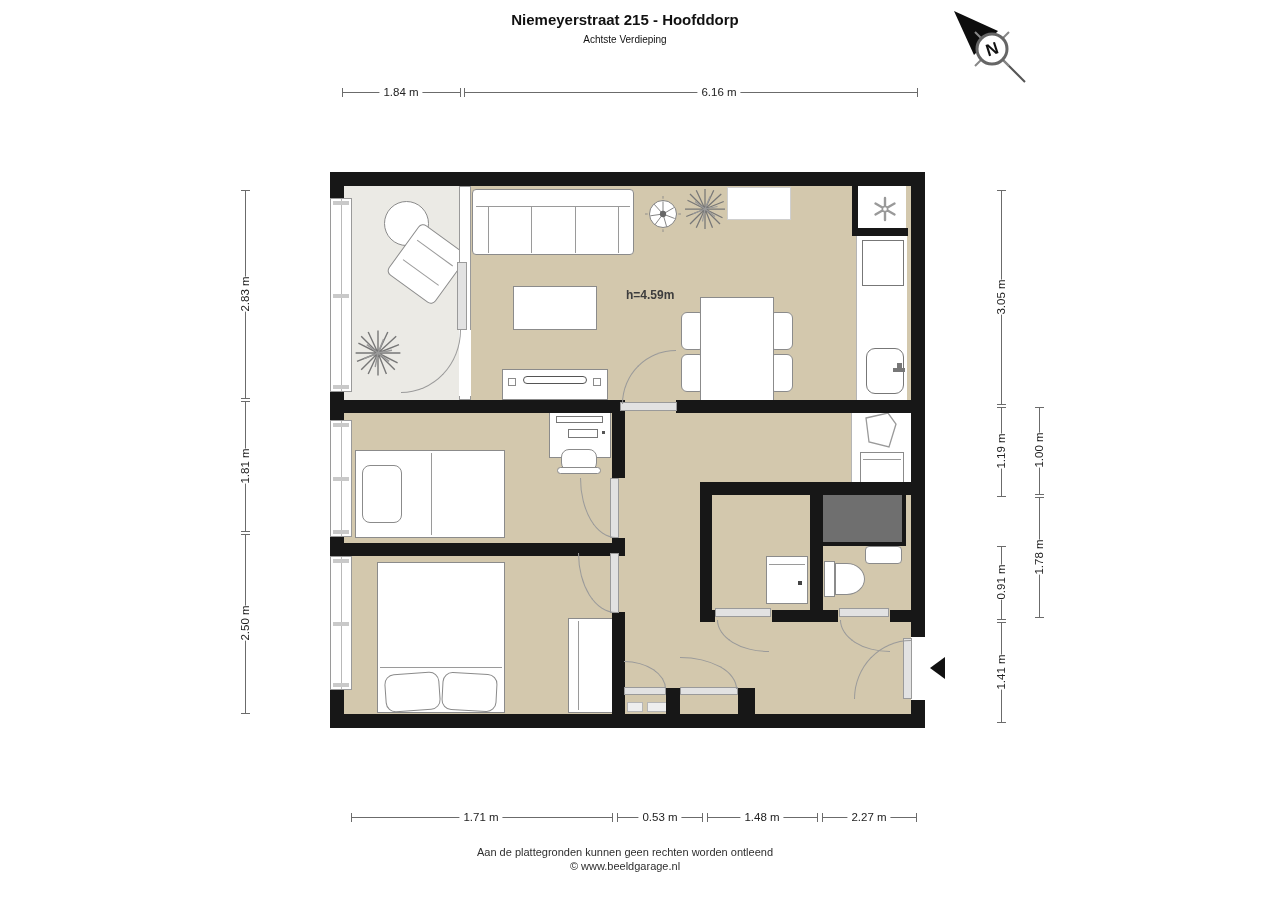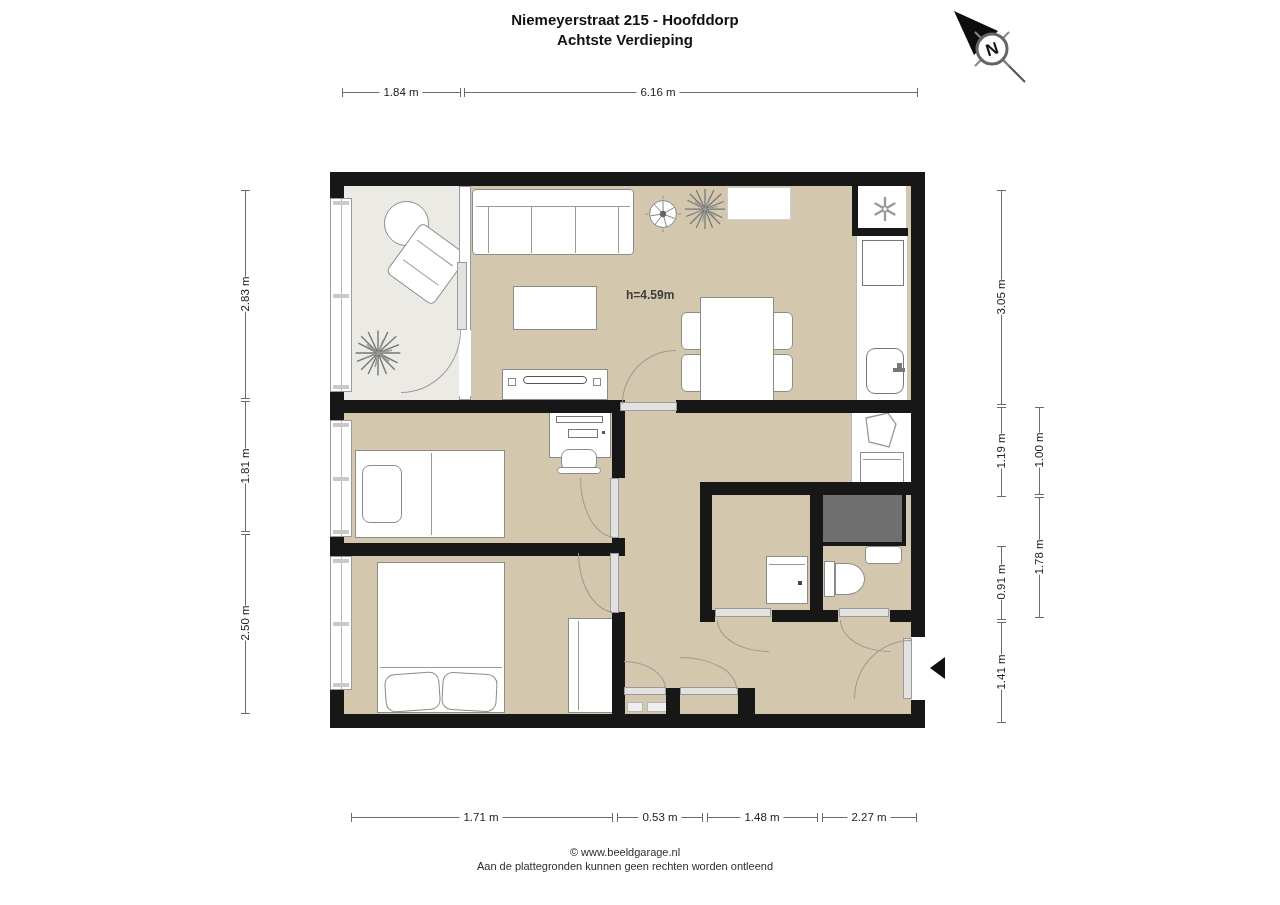--- a/index.html
+++ b/index.html
@@ -29,21 +29,21 @@
   .dl-h{position:absolute;height:1px;background:var(--dim,#6b6b6b);}
   .dl-v{position:absolute;width:1px;background:var(--dim,#6b6b6b);}
   .tick-v{position:absolute;width:1px;height:9px;background:var(--dim,#6b6b6b);}
   .tick-h{position:absolute;width:9px;height:1px;background:var(--dim,#6b6b6b);}
   .dimlabel{position:absolute;font-size:11.5px;color:#222;background:#fff;padding:0 4px;
             transform:translate(-50%,-54%);white-space:nowrap;}
   .dimlabel-v{position:absolute;font-size:11.5px;color:#222;background:#fff;padding:4px 0;
             transform:translate(-50%,-50%) rotate(-90deg);white-space:nowrap;}
   .title{position:absolute;left:325px;top:10px;width:600px;text-align:center;color:#111;}
   .title .l1{font-size:15px;font-weight:bold;line-height:20px;}
-  .title .l2{font-size:15px;font-weight:bold;line-height:20px;}
+  .title .l2{font-size:10px;font-weight:normal;line-height:20px;}
   .hlabel{position:absolute;font-size:12px;font-weight:bold;color:#3d3d3d;}
   .footer{position:absolute;left:325px;top:845px;width:600px;text-align:center;color:#2e2e2e;
           font-size:11px;line-height:14px;}
   .tri-left{position:absolute;width:0;height:0;border-top:11px solid transparent;
             border-bottom:11px solid transparent;border-right:15px solid #111;}
 </style>
 </head>
 <body>
 
 <div class="canvas">
@@ -259,21 +259,21 @@
   <div class="arc arc-tl" style="left:854px;top:640px;width:57px;height:59px"></div>
   <div class="tri-left" style="left:930px;top:657px"></div>
 
   <div class="dl-h" style="left:342px;top:92px;width:118px"></div>
   <div class="tick-v" style="left:342px;top:88px"></div>
     <div class="tick-v" style="left:460px;top:88px"></div>
   <div class="dimlabel" style="left:401px;top:92px">1.84 m</div>
   <div class="dl-h" style="left:464px;top:92px;width:453px"></div>
   <div class="tick-v" style="left:464px;top:88px"></div>
     <div class="tick-v" style="left:917px;top:88px"></div>
-  <div class="dimlabel" style="left:658px;top:92px">6.16 m</div>
+  <div class="dimlabel" style="left:719px;top:92px">6.16 m</div>
 
   <div class="dl-h" style="left:351px;top:817px;width:261px"></div>
   <div class="tick-v" style="left:351px;top:813px"></div>
     <div class="tick-v" style="left:612px;top:813px"></div>
   <div class="dimlabel" style="left:481px;top:817px">1.71 m</div>
   <div class="dl-h" style="left:617px;top:817px;width:85px"></div>
   <div class="tick-v" style="left:617px;top:813px"></div>
     <div class="tick-v" style="left:702px;top:813px"></div>
   <div class="dimlabel" style="left:660px;top:817px">0.53 m</div>
   <div class="dl-h" style="left:707px;top:817px;width:110px"></div>
@@ -318,17 +318,17 @@
   <div class="dl-v" style="left:1039px;top:407px;height:87px"></div>
   <div class="tick-h" style="left:1035px;top:407px"></div>
     <div class="tick-h" style="left:1035px;top:494px"></div>
   <div class="dimlabel-v" style="left:1039px;top:450px">1.00 m</div>
   <div class="dl-v" style="left:1039px;top:497px;height:120px"></div>
   <div class="tick-h" style="left:1035px;top:497px"></div>
     <div class="tick-h" style="left:1035px;top:617px"></div>
   <div class="dimlabel-v" style="left:1039px;top:557px">1.78 m</div>
 
   <div class="footer">
+    <div>Aan de plattegronden kunnen geen rechten worden ontleend</div>
     <div>© www.beeldgarage.nl</div>
-    <div>Aan de plattegronden kunnen geen rechten worden ontleend</div>
   </div>
 
 </div>
 
 </body></html>

